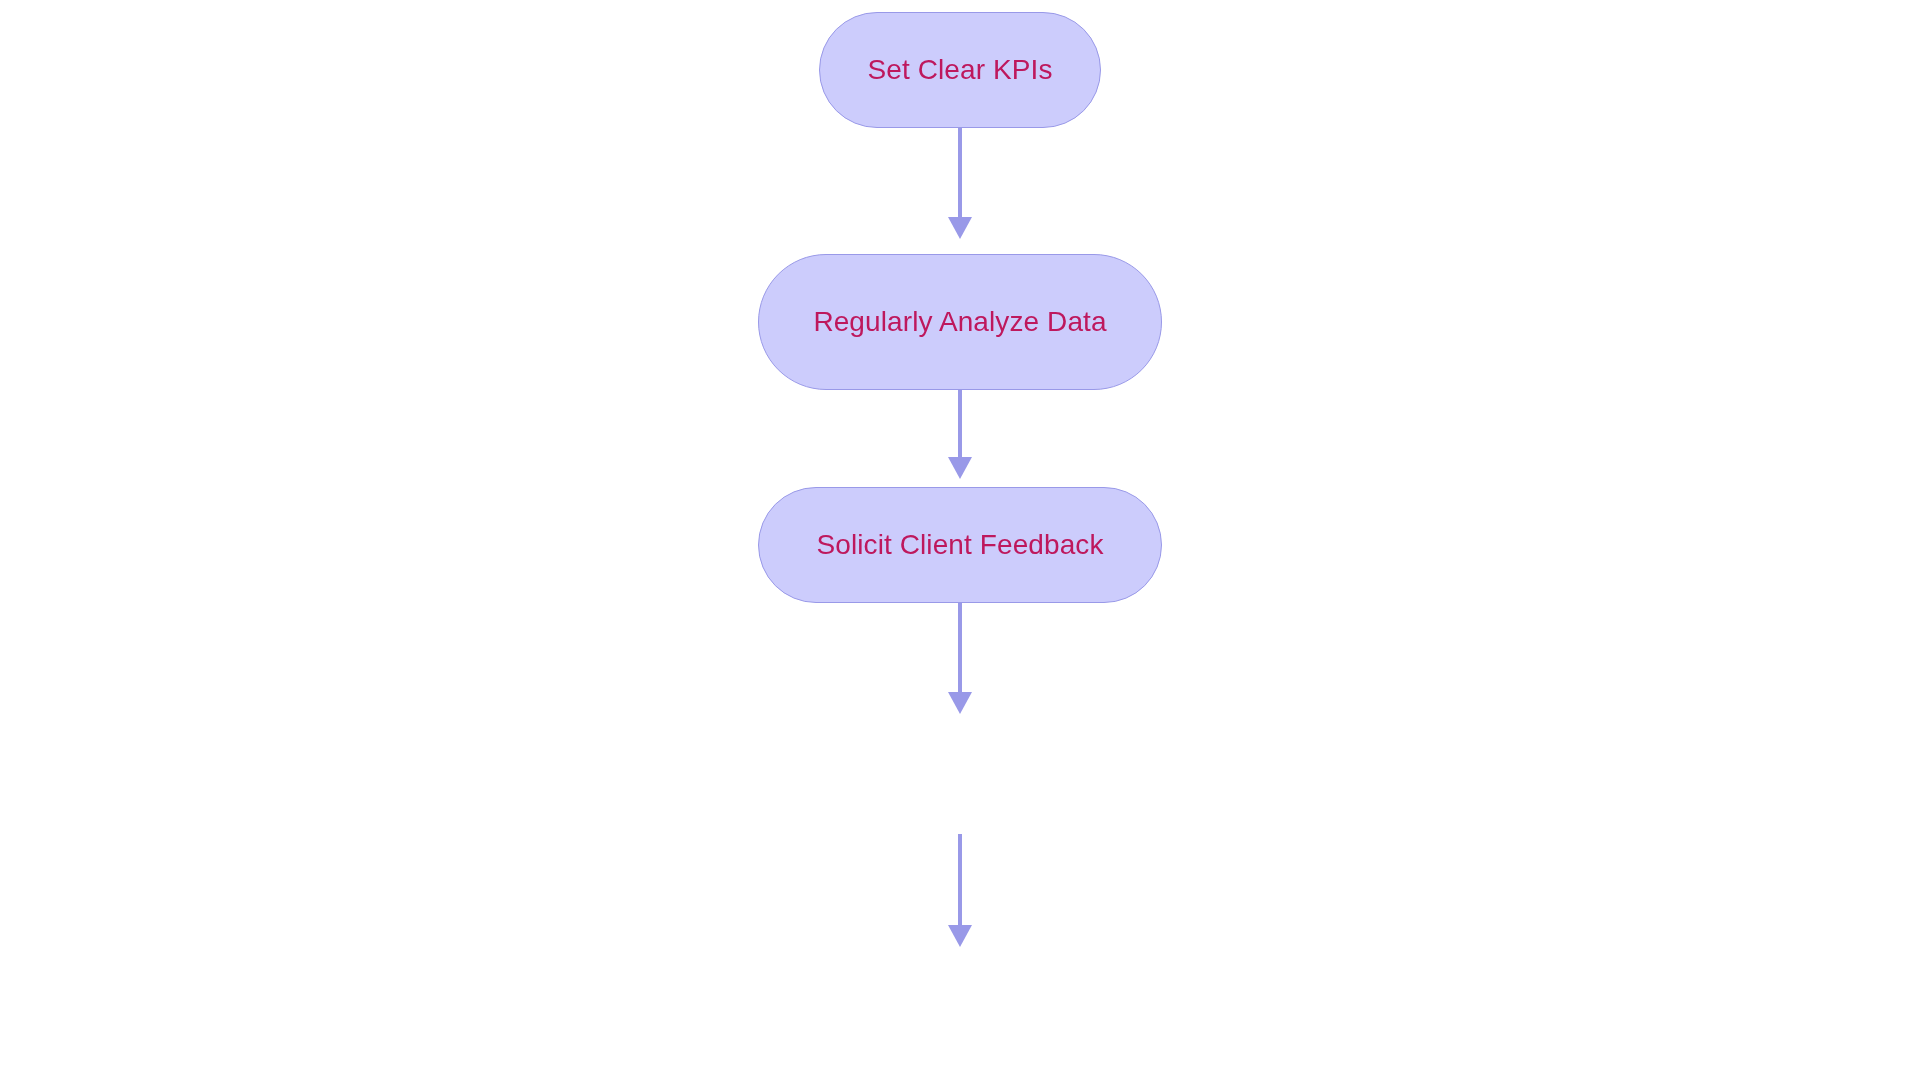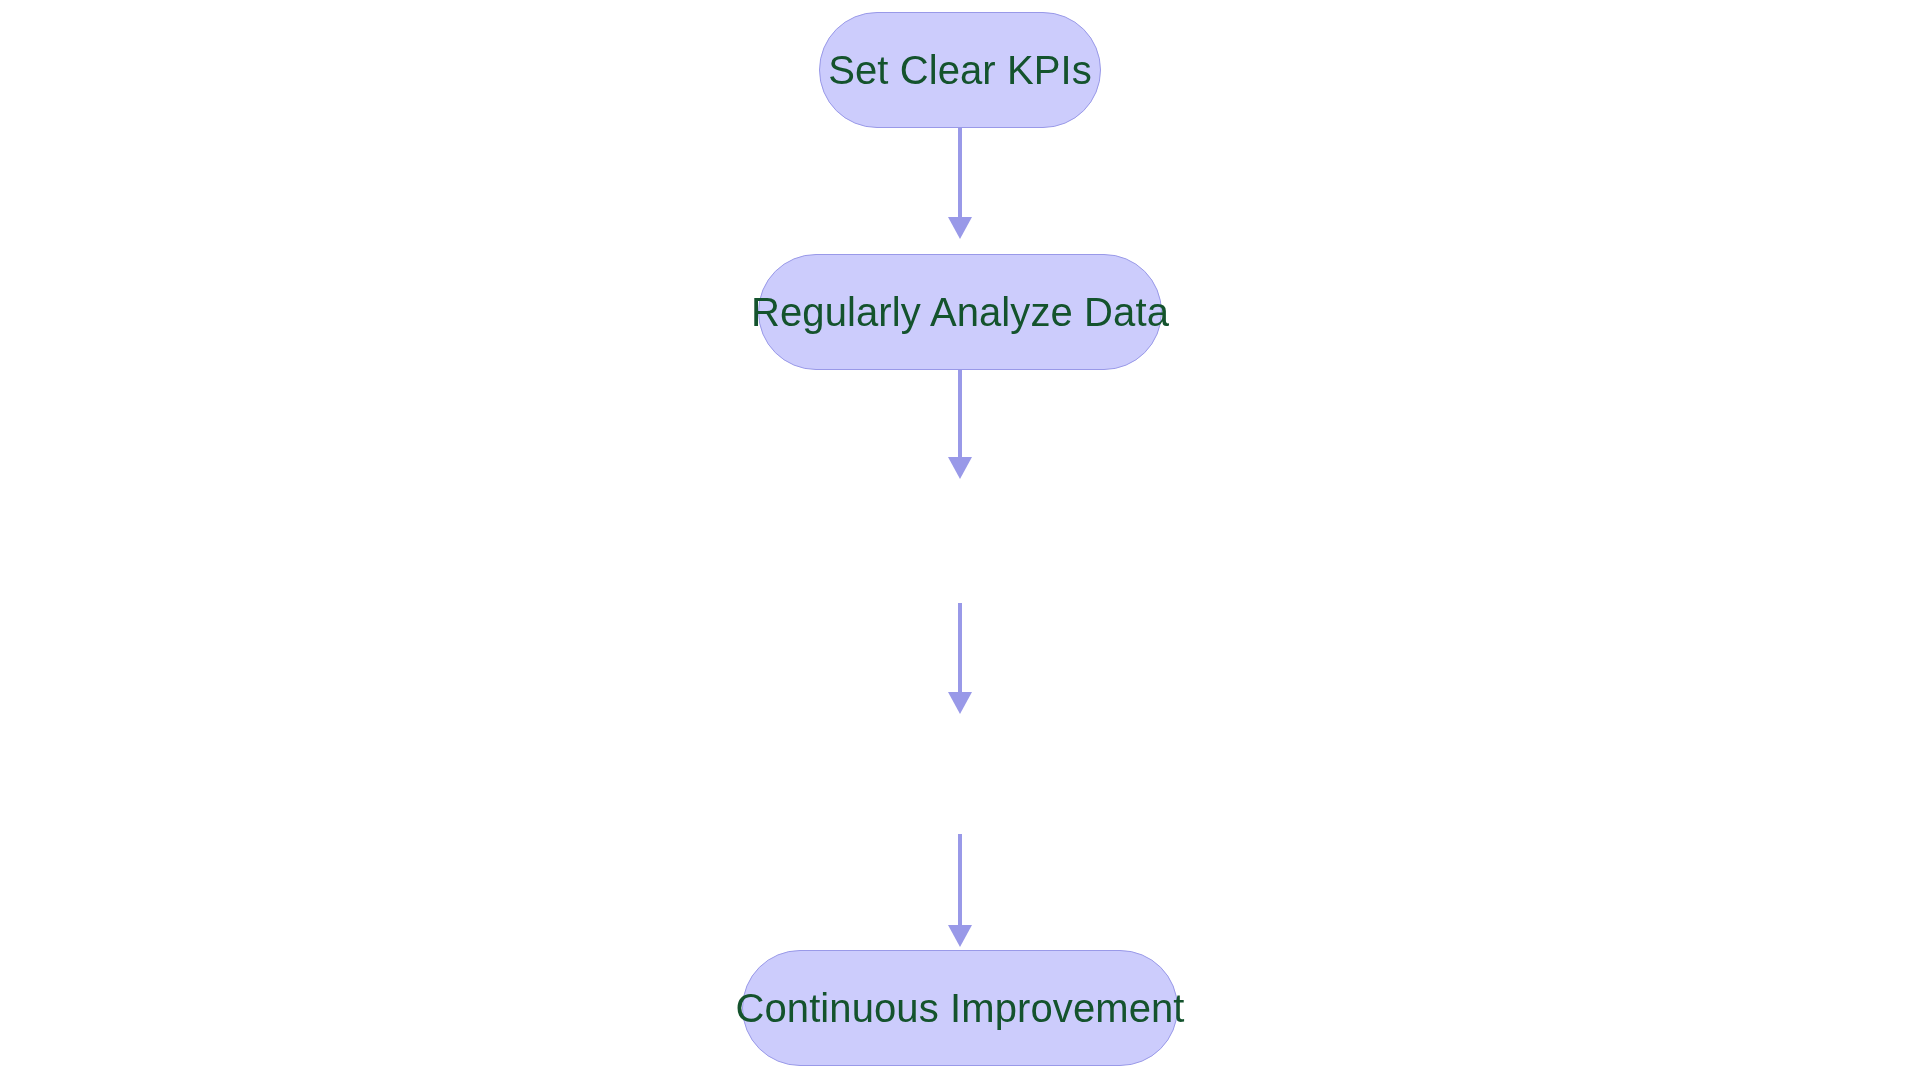--- a/index.html
+++ b/index.html
@@ -36,22 +36,22 @@
     display: flex;
     align-items: center;
     justify-content: center;
     background: #ccccfc;
     border: 1.6px solid #9999e8;
     border-radius: 9999px;
     left: 50%;
     transform: translateX(-50%);
   }
   .node-label {
-    color: #14532d;
-    font-size: 40px;
+    color: #be185d;
+    font-size: 28px;
     font-weight: 400;
     letter-spacing: 0.1px;
     white-space: nowrap;
     line-height: 1;
     text-align: right;
   }
 
   
   .connector {
     position: absolute;
@@ -95,24 +95,24 @@
       <svg width="30" height="114" viewBox="0 0 30 114">
         <line x1="15" y1="0" x2="15" y2="92" stroke="#9999e8" stroke-width="4"></line>
         <polygon points="3,91 27,91 15,113" fill="#9999e8"></polygon>
       </svg>
     </div>
 
     <div class="node" style="top:12px;width:282px;height:116px;">
       <span class="node-label">Set Clear KPIs</span>
     </div>
 
-    <div class="node" style="top:254px;width:404px;height:116px;">
+    <div class="node" style="top:254px;width:404px;height:136px;">
       <span class="node-label">Regularly Analyze Data</span>
     </div>
 
+    <div class="node" style="top:487px;width:404px;height:116px;">
+      <span class="node-label">Solicit Client Feedback</span>
+    </div>
 
 
-    <div class="node" style="top:950px;width:436px;height:116px;">
-      <span class="node-label">Continuous Improvement</span>
-    </div>
 
   </div>
 </div>
 
 </body></html>

